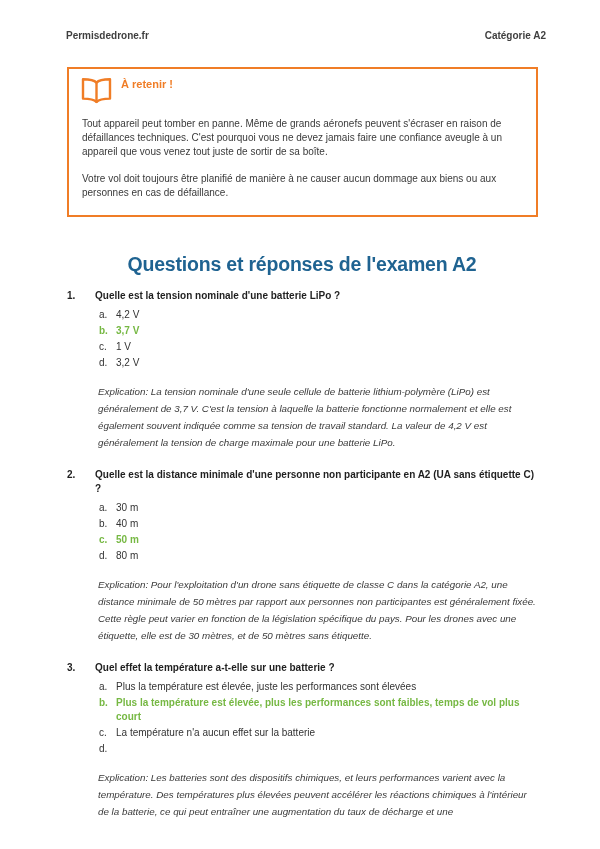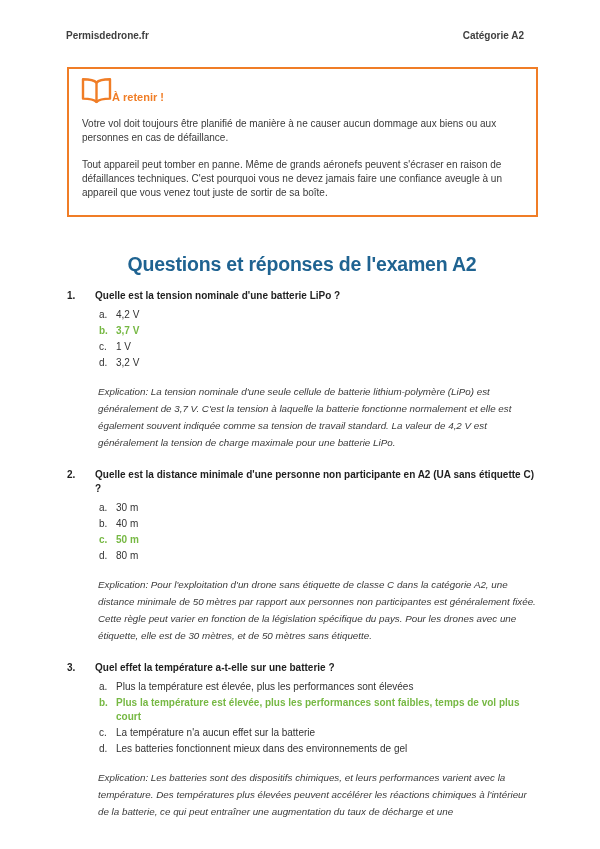--- a/index.html
+++ b/index.html
@@ -6,25 +6,25 @@
     --accent-orange:#F07D26;
     --heading-blue:#1F6391;
     --correct-green:#76B843;
   }
   *{box-sizing:border-box;}
   html,body{margin:0;padding:0;background:#ffffff;}
   body{font-family:"Liberation Sans", sans-serif; color:#383838;}
   .page{position:relative;width:600px;height:849px;background:#fff;overflow:hidden;}
 
   .doc-header{display:flex;justify-content:space-between;align-items:baseline;
-    padding:30px 76px 0 66px;font-size:10px;font-weight:700;color:#3f3f3f;}
+    padding:30px 54px 0 66px;font-size:10px;font-weight:700;color:#3f3f3f;}
 
   .callout{margin:26px 62px 0 67px;border:2px solid var(--accent-orange,#F07D26);
     padding:9px 12px 15px 12px;}
-  .callout-head{display:flex;align-items:flex-end;}
+  .callout-head{display:flex;gap:9px;}
   .callout-title{color:var(--accent-orange,#F07D26);font-weight:700;font-size:11px;padding-bottom:1px;}
   .callout-p{margin:13px 0 0 1px;font-size:10px;line-height:14px;color:#3a3a3a;max-width:441px;}
 
   .section-title{margin:36px 62px 0 66px;font-size:19.5px;font-weight:700;
     color:var(--heading-blue,#1F6391);letter-spacing:-0.2px;text-align:center;}
 
   .questions{margin:13px 62px 0 67px;}
   .q-block + .q-block{margin-top:17px;}
   .q-head{display:flex;font-weight:700;color:#1f1f1f;font-size:10px;line-height:14px;}
   .q-num{width:28px;flex:none;}
@@ -52,22 +52,22 @@
     <div class="callout-head">
       <span>
         <svg class="book-icon-svg" width="31" height="26" viewBox="0 0 31 26" fill="none" stroke="#F07D26" stroke-width="2.4" stroke-linejoin="round" stroke-linecap="round">
           <path d="M15.5 4.6 C13 1.9 9 1.3 2 1.3 L2 20.6 C9 20.6 13 21.3 15.5 23.9 C18 21.3 22 20.6 29 20.6 L29 1.3 C22 1.3 18 1.9 15.5 4.6 Z"></path>
           <path d="M15.5 4.6 L15.5 23.9"></path>
         </svg>
       </span>
       <span class="callout-title">À retenir !</span>
     </div>
     <div>
+        <p class="callout-p">Tout appareil peut tomber en panne. Même de grands aéronefs peuvent s'écraser en raison de défaillances techniques. C'est pourquoi vous ne devez jamais faire une confiance aveugle à un appareil que vous venez tout juste de sortir de sa boîte.</p>
         <p class="callout-p">Votre vol doit toujours être planifié de manière à ne causer aucun dommage aux biens ou aux personnes en cas de défaillance.</p>
-        <p class="callout-p">Tout appareil peut tomber en panne. Même de grands aéronefs peuvent s'écraser en raison de défaillances techniques. C'est pourquoi vous ne devez jamais faire une confiance aveugle à un appareil que vous venez tout juste de sortir de sa boîte.</p>
       </div>
   </div>
 
   <h1 class="section-title">Questions et réponses de l'examen A2</h1>
 
   <div class="questions">
       <div class="q-block">
         <div class="q-head">
           <span class="q-num">1.</span>
           <span class="q-text">Quelle est la tension nominale d'une batterie LiPo ?</span>
@@ -118,32 +118,31 @@
         <div class="explanation">Explication: Pour l'exploitation d'un drone sans étiquette de classe C dans la catégorie A2, une distance minimale de 50 mètres par rapport aux personnes non participantes est généralement fixée. Cette règle peut varier en fonction de la législation spécifique du pays. Pour les drones avec une étiquette, elle est de 30 mètres, et de 50 mètres sans étiquette.</div>
       </div>
       <div class="q-block">
         <div class="q-head">
           <span class="q-num">3.</span>
           <span class="q-text">Quel effet la température a-t-elle sur une batterie ?</span>
         </div>
         <div class="options">
           <div class="option">
             <span class="opt-letter">a.</span>
-            <span class="opt-text">Plus la température est élevée, plus les performances sont élevées</span>
+            <span class="opt-text">Plus la température est élevée, juste les performances sont élevées</span>
           </div>
           <div class="option correct">
             <span class="opt-letter">b.</span>
             <span class="opt-text">Plus la température est élevée, plus les performances sont faibles, temps de vol plus court</span>
           </div>
           <div class="option">
             <span class="opt-letter">c.</span>
             <span class="opt-text">La température n'a aucun effet sur la batterie</span>
           </div>
           <div class="option">
             <span class="opt-letter">d.</span>
-            <span class="opt-text">Les batteries fonctionnent mieux dans des environnements de gel</span>
           </div>
         </div>
         <div class="explanation">Explication: Les batteries sont des dispositifs chimiques, et leurs performances varient avec la température. Des températures plus élevées peuvent accélérer les réactions chimiques à l'intérieur de la batterie, ce qui peut entraîner une augmentation du taux de décharge et une</div>
       </div>
     </div>
 
 </div>
 
 </body></html>

